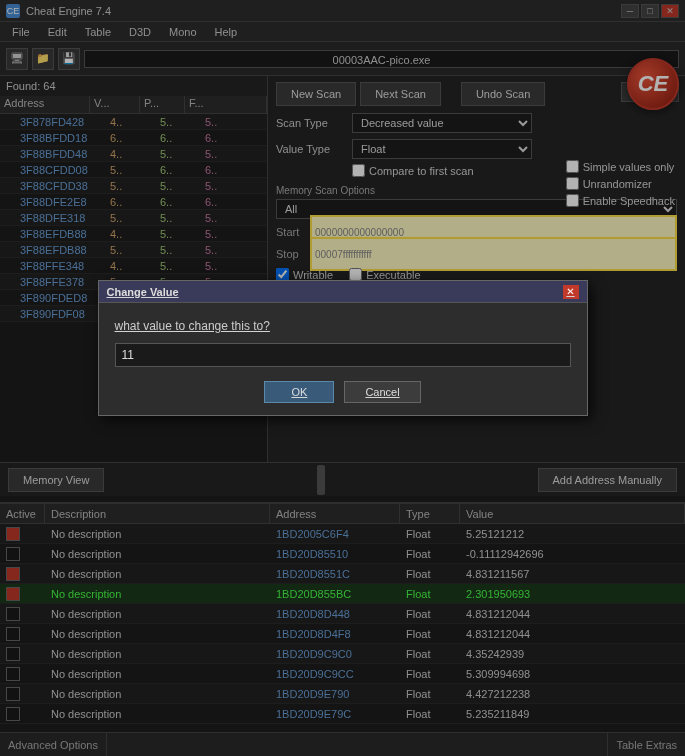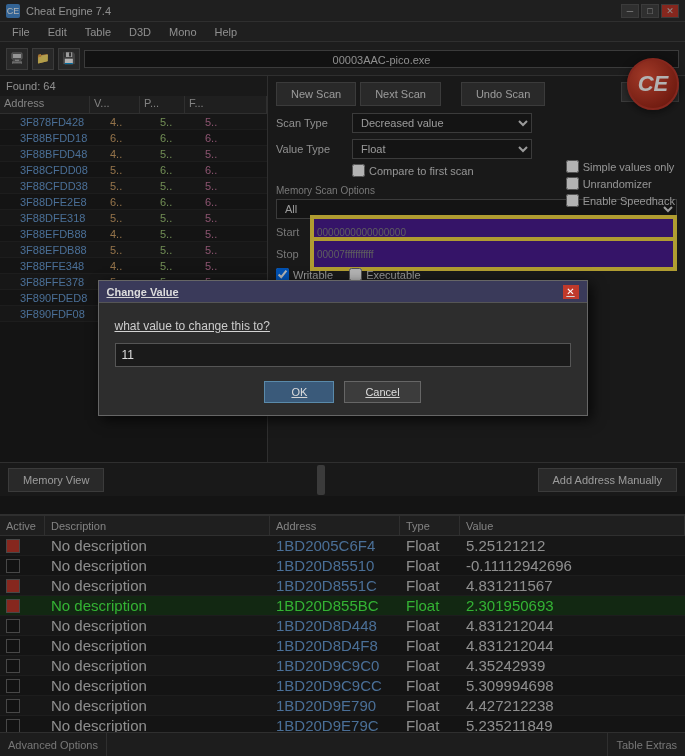--- a/index.html
+++ b/index.html
@@ -229,22 +229,22 @@
       align-items: center;
       gap: 4px;
       height: 20px;
     }
     .mem-label {
       font-size: 11px;
       color: #aaa;
       width: 30px;
     }
     .mem-input {
-      background: #4c1d95;
-      border: 4px solid #fde047;
+      background: #fef9c3;
+      border: 2px solid #fde047;
       color: #888;
       font-size: 10px;
       height: 34px;
       padding: 0 3px;
       flex: 1;
     }
 
     
     .status-bar {
       position: absolute;
@@ -269,21 +269,21 @@
     }
     .status-item:last-child {
       margin-left: auto;
       border-right: none;
       border-left: 1px solid #444;
     }
 
     
     .results-table-container {
       position: absolute;
-      bottom: 12px;
+      bottom: 24px;
       left: 0;
       right: 0;
       height: 230px;
       background: #1e1e1e;
       border-top: 2px solid #444;
     }
     .results-header {
       display: flex;
       background: #2d2d2d;
       border-bottom: 1px solid #444;
@@ -307,21 +307,21 @@
       height: 20px;
       align-items: center;
       border-bottom: 1px solid #2a2a2a;
     }
     .results-row:nth-child(odd) { background: #222; }
     .results-row:nth-child(even) { background: #1e1e1e; }
     .results-row.highlighted { background: #1a3a1a; color: #4aff4a; }
     .results-row.highlighted .rtd { color: #4aff4a; }
     .rtd {
       padding: 0 6px;
-      font-size: 15px;
+      font-size: 11px;
       overflow: hidden;
       white-space: nowrap;
       color: #ccc;
     }
     .rtd.active { width: 45px; display: flex; align-items: center; gap: 3px; }
     .rtd.desc { flex: 1; }
     .rtd.raddr { width: 130px; color: #6a9fd8; }
     .rtd.type { width: 60px; }
     .rtd.val { flex: 1; }
     .checkbox-cell {

